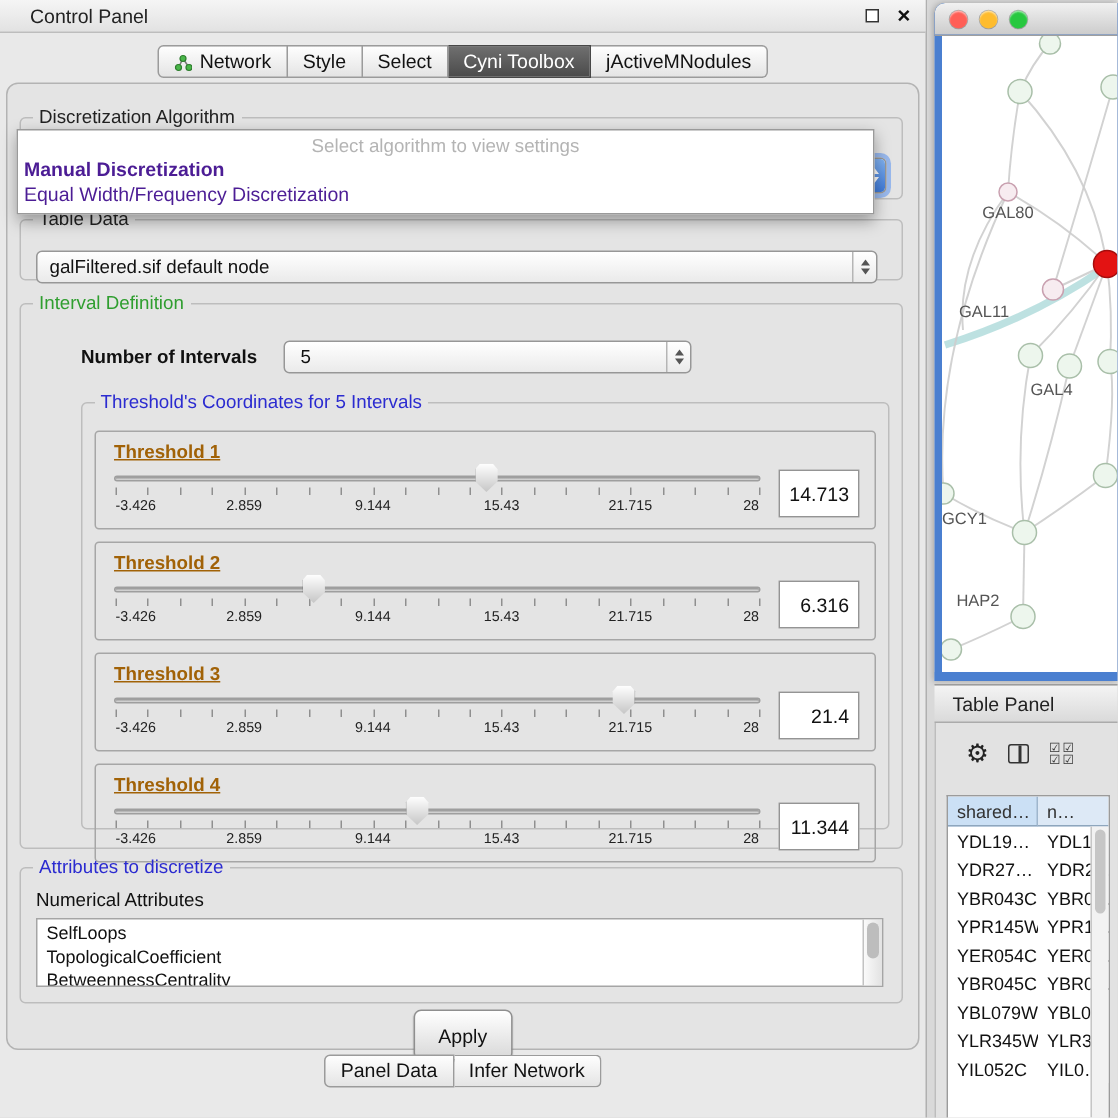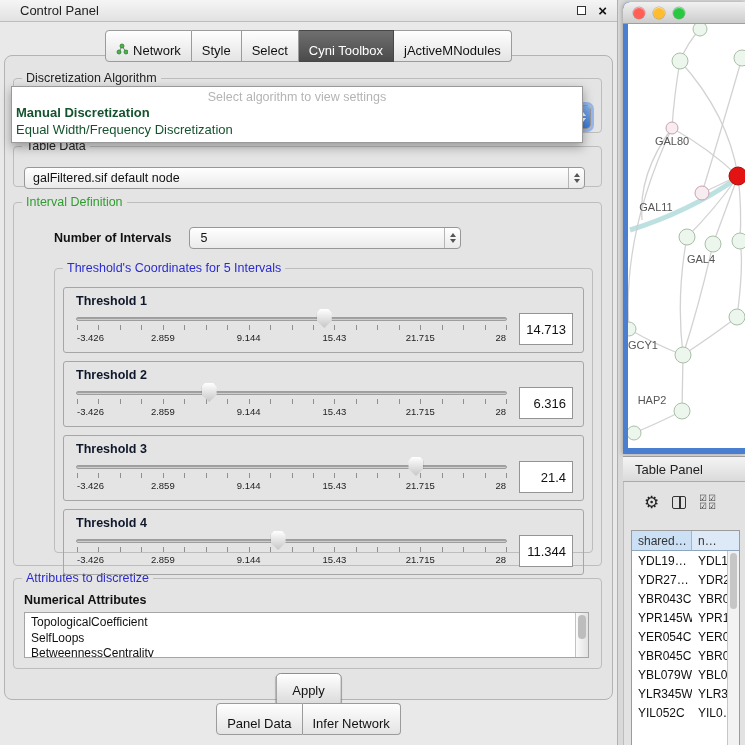--- a/index.html
+++ b/index.html
@@ -11,70 +11,70 @@
   .titlebar{height:22px;background:linear-gradient(#f5f5f5,#e2e2e2);border-bottom:1px solid #bdbdbd;display:flex;align-items:center;padding:0 10px;}
   .titlebar .title{font-size:13px;color:#222;margin-left:10px;}
   .win-btns{margin-left:auto;display:flex;align-items:center;}
   .float-icon{width:9px;height:9px;border:1.5px solid #333;display:inline-block;background:#fff;}
   .close-icon{margin-left:12px;font-weight:bold;font-size:15px;color:#111;line-height:1;}
   .close-icon::before{content:"\00D7";}
 
   .tabrow{position:absolute;left:0;right:0;display:flex;justify-content:center;z-index:5;}
   .tabrow.top{top:30px;}
   .tabrow.bottom{top:703px;}
-  .tab{display:flex;align-items:flex-start;gap:5px;padding:12px 10px 3px;font-size:13px;color:#111;
+  .tab{display:flex;align-items:flex-end;gap:5px;padding:2px 10px 3px;font-size:13px;color:#111;
     background:linear-gradient(#fefefe,#e4e4e4);border:1px solid #9b9b9b;border-left:none;white-space:nowrap;}
   .tab:first-child{border-left:1px solid #9b9b9b;border-radius:4px 0 0 4px;}
   .tab:last-child{border-radius:0 4px 4px 0;}
   .tab.selected{background:linear-gradient(#6f6f6f,#4b4b4b);color:#fff;border-color:#474747;}
 
   .main-panel{position:absolute;left:4px;top:55px;width:609px;height:645px;background:#e4e4e4;
     border:1px solid #b3b3b3;border-radius:8px;}
 
   fieldset{position:absolute;margin:0;padding:0;border:1px solid #bdbdbd;border-radius:4px;min-width:0;background:transparent;}
   legend{margin-left:8px;padding:0 4px;font-size:12.5px;color:#222;}
   .lg-green{color:#2f9e2f;}
   .lg-blue{color:#2b2bd0;}
-  .bold{font-weight:bold;}
+  .bold{font-weight:normal;}
 
   
   .combobox{display:flex;align-items:center;background:linear-gradient(#ffffff,#eaeaea);
     border:1px solid #979797;border-radius:4px;font-size:12.5px;color:#111;}
   .combo-text{flex:1;padding:0 8px;white-space:nowrap;overflow:hidden;}
   .combo-stepper{width:16px;align-self:stretch;border-left:1px solid #b5b5b5;display:flex;flex-direction:column;align-items:center;justify-content:center;gap:2px;}
   .combo-stepper i{width:0;height:0;border-left:3.5px solid transparent;border-right:3.5px solid transparent;}
   .combo-stepper .up{border-bottom:4.5px solid #555;}
   .combo-stepper .down{border-top:4.5px solid #555;}
   .combobox.focused{box-shadow:0 0 0 3px rgba(110,160,240,.65);}
   .combobox.focused .combo-stepper{background:linear-gradient(#7fb0f0,#3f7ad8);border-radius:0 3px 3px 0;border-left-color:#3f6db8;}
   .combobox.focused .combo-stepper .up{border-bottom-color:#fff;}
   .combobox.focused .combo-stepper .down{border-top-color:#fff;}
 
   .group.algo{left:8px;top:15px;width:589px;height:62px;}
   .algo .combobox{position:absolute;left:10px;right:10px;top:20px;height:24px;}
 
   .popup{position:absolute;left:6px;top:30px;width:572px;background:#fff;border:1px solid #9a9a9a;
     box-shadow:0 4px 10px rgba(0,0,0,.35);z-index:60;padding-bottom:4px;}
   .popup-placeholder{text-align:center;color:#b4b4b4;font-size:12.5px;padding-top:3px;}
-  .popup-option{font-size:13px;padding:1px 4px;color:#14532d;}
+  .popup-option{font-size:13px;padding:1px 4px;color:#4c1d95;}
   .popup-option.bold{font-weight:bold;}
 
   .group.tabledata{left:8px;top:83px;width:589px;height:48px;}
   .tabledata .combobox{position:absolute;left:10px;right:16px;top:14px;height:22px;}
 
   .group.interval{left:8px;top:139px;width:589px;height:371px;}
   .count-row{position:absolute;left:40px;top:18px;display:flex;align-items:center;}
   .count-row label{font-size:12.5px;font-weight:bold;color:#111;}
   .count-row .combobox{width:272px;height:22px;margin-left:18px;}
   .count-row .combo-text{padding:0 10px;}
 
   .group.thresholds{left:40px;top:52px;right:8px;bottom:12px;}
   .threshold-block{border:1px solid #a6a6a6;border-radius:3px;margin:8px 8px 8px;padding:4px 10px 2px;}
   .threshold-block:first-of-type{margin-top:12px;}
-  .th-label{font-weight:bold;font-size:12.5px;margin:2px 0 0 2px;color:#0f172a;}
+  .th-label{font-weight:bold;font-size:12.5px;margin:2px 0 0 2px;color:#a16207;text-decoration:underline;}
   .th-row{display:flex;align-items:center;}
   .slider{position:relative;flex:1;height:42px;margin:0 12px 0 2px;}
   .track{position:absolute;left:0;right:0;top:9px;height:4px;background:linear-gradient(#bdbdbd,#dadada);
     border:1px solid #9e9e9e;border-radius:3px;box-shadow:inset 0 1px 1px rgba(0,0,0,.2);}
   .thumb{position:absolute;top:1px;width:15px;height:19px;background:linear-gradient(#ffffff,#c6c6c6);
     clip-path:polygon(50% 100%,0 62%,0 20%,22% 0,78% 0,100% 20%,100% 62%);
     filter:drop-shadow(0 1px 1px rgba(0,0,0,.45));z-index:2;}
   .ticks{position:absolute;left:1px;right:1px;top:17px;height:5px;}
   .ticks i{position:absolute;width:1px;height:5px;background:#8f8f8f;}
   .scale{position:absolute;left:1px;right:1px;top:24px;height:12px;font-size:9.5px;color:#222;}
@@ -385,22 +385,22 @@
         </div>
 
       </fieldset>
     </fieldset>
 
     <fieldset class="group attrs">
       <legend class="lg-blue">Attributes to discretize</legend>
       <div class="sublabel bold">Numerical Attributes</div>
       <div class="listbox">
         <ul id="attr-list">
+            <li>SelfLoops</li>
             <li>TopologicalCoefficient</li>
-            <li>SelfLoops</li>
             <li>BetweennessCentrality</li>
           </ul>
         <div class="vscroll">
             <div class="vthumb"></div>
           </div>
       </div>
     </fieldset>
 
     <button class="apply-btn">Apply</button>
   </div>

